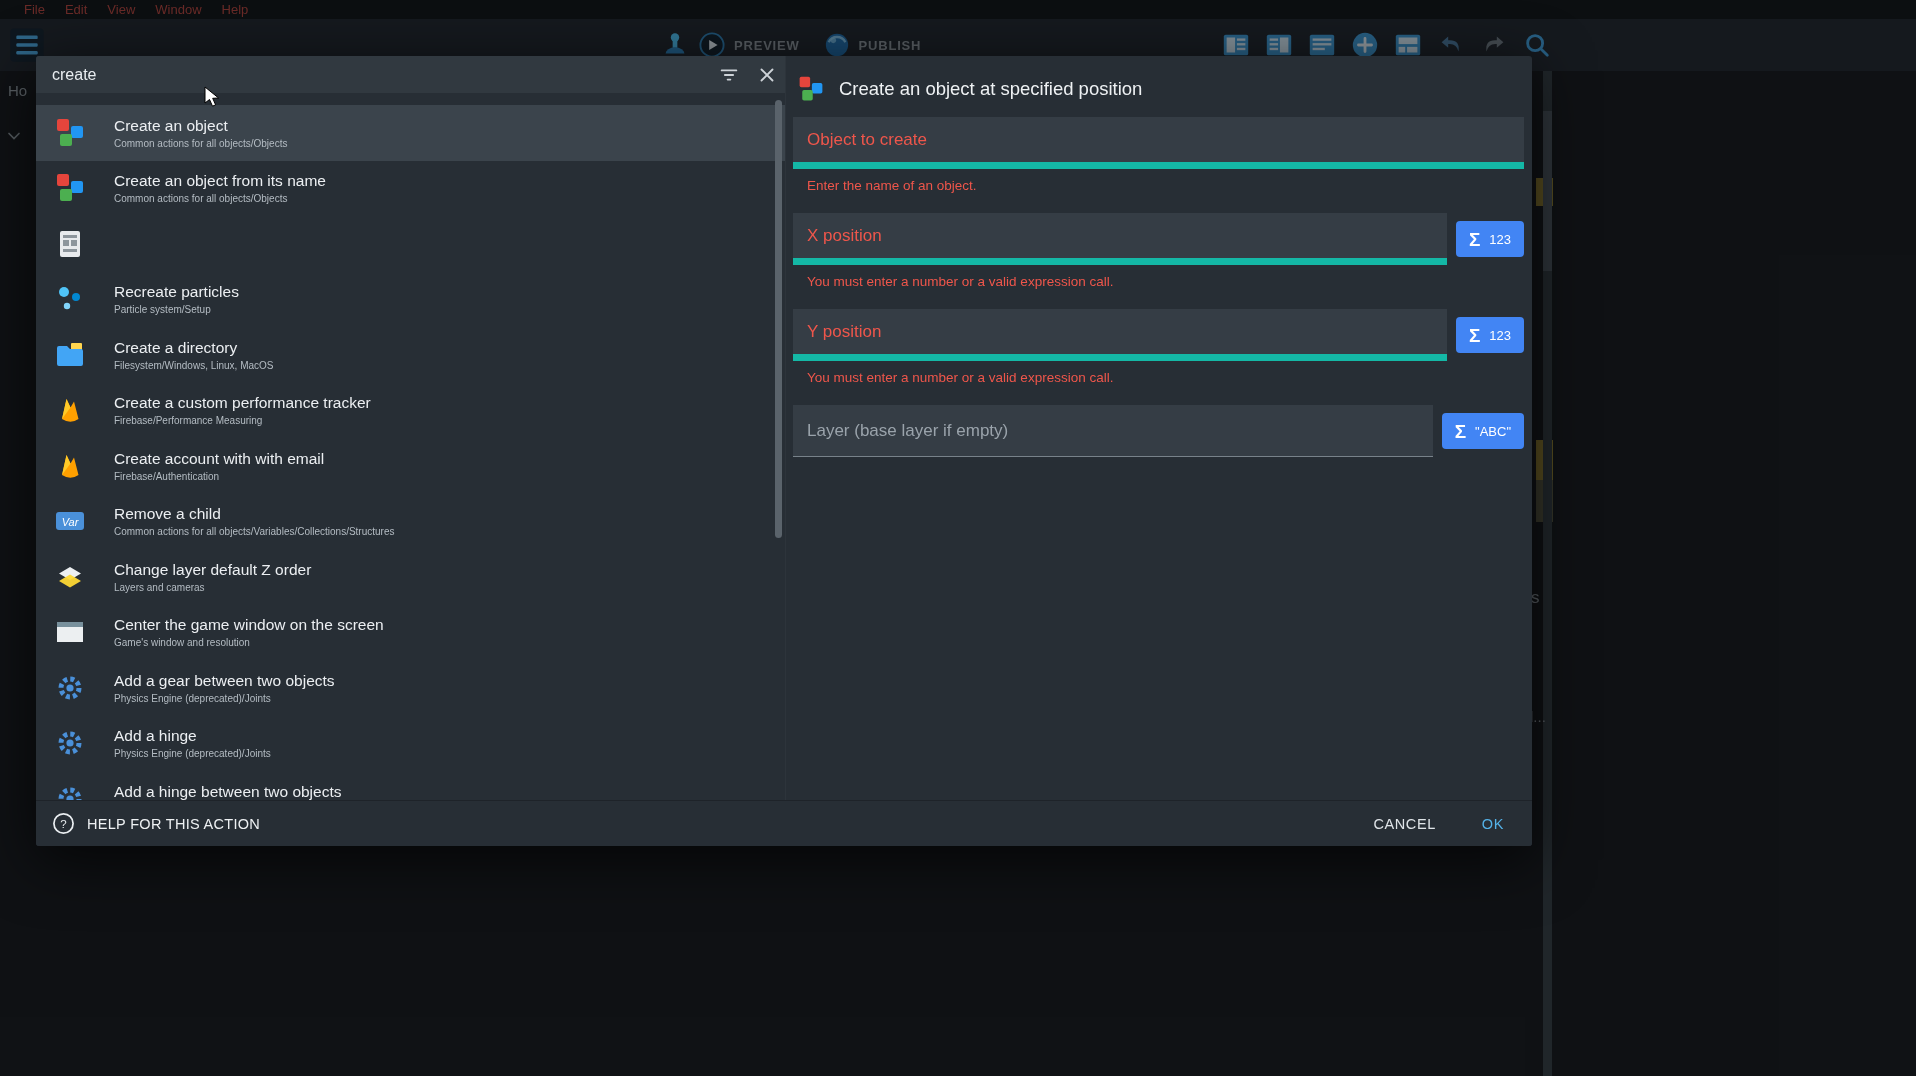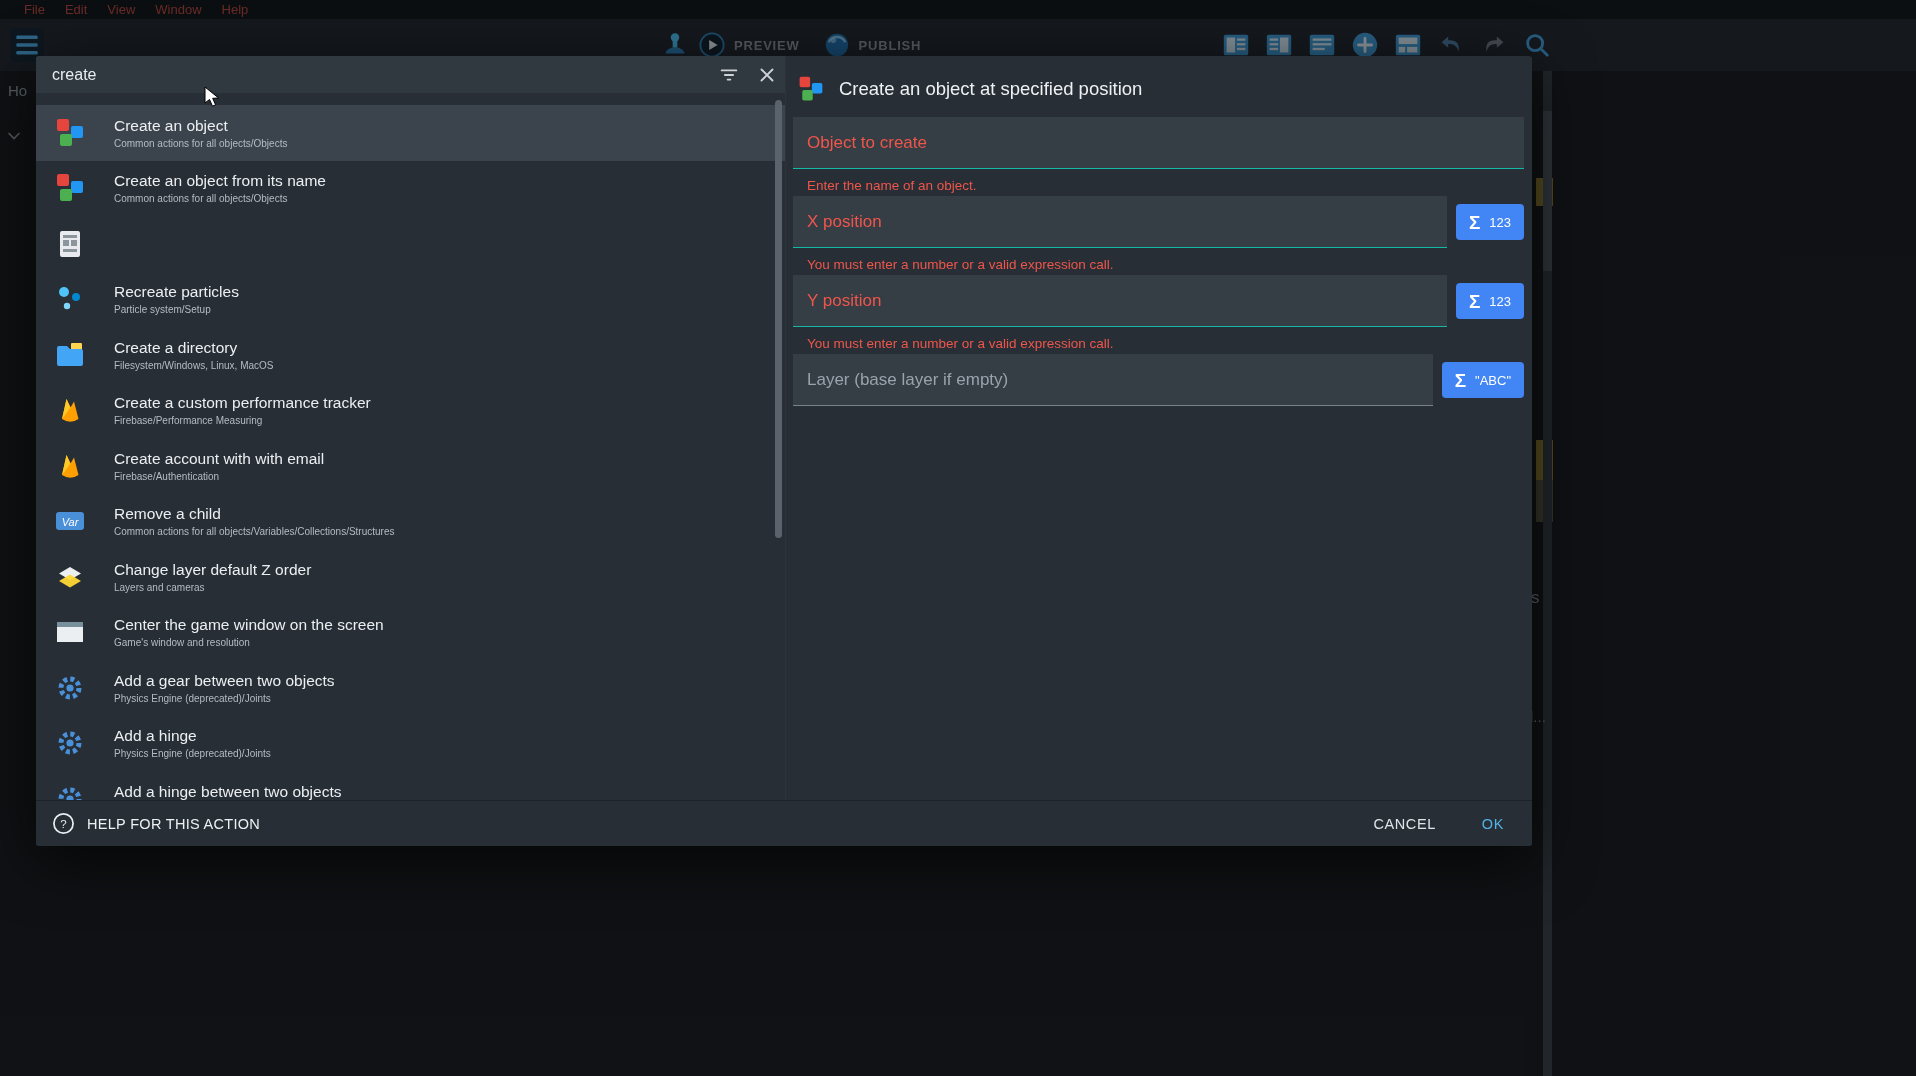--- a/index.html
+++ b/index.html
@@ -74,27 +74,27 @@
   .action-sub { font-size: 10px; color: #b4bcc3; line-height: 1.4; }
   .list-scrollbar { position: absolute; right: 3px; top: 44px; width: 7px; height: 438px; background: #5a636b; border-radius: 4px; cursor: pointer; }
 
   
   .right { flex: 1; position: relative; padding: 18px 8px 0 7px; }
   .detail-header { display: flex; align-items: center; gap: 14px; height: 30px; margin-bottom: 13px; padding-left: 4px; }
   .detail-header .icon svg { width: 28px; height: 28px; }
   .detail-title { font-size: 18.5px; color: #eef1f3; }
   .tinput {
     height: 52px; background: #353d45; display: flex; align-items: center;
-    padding: 0 14px; font-size: 17px; border-bottom: 1px solid #14b8a6; cursor: text;
+    padding: 0 14px; font-size: 17px; border-bottom: 7px solid #14b8a6; cursor: text;
   }
   .tinput.normal { border-bottom: 1px solid #78828a; }
   .red { color: #ef564b; }
   .gray-ph { color: #9aa3ab; }
   .helper { font-size: 13.5px; margin: 9px 0 0 14px; }
-  .field-flex { display: flex; align-items: center; margin-top: 3px; }
+  .field-flex { display: flex; align-items: center; margin-top: 20px; }
   .field-flex .tinput { flex: 1; }
   .expr-btn {
     height: 36px; margin-left: 9px; background: #4285f4; border: none; border-radius: 4px;
     color: #fff; display: flex; align-items: center; gap: 9px; padding: 0 13px;
     font-size: 13px; cursor: pointer; font-family: "Liberation Sans", sans-serif;
   }
   .sigma { font-size: 19px; font-weight: bold; line-height: 1; }
 
   
   .footer {

